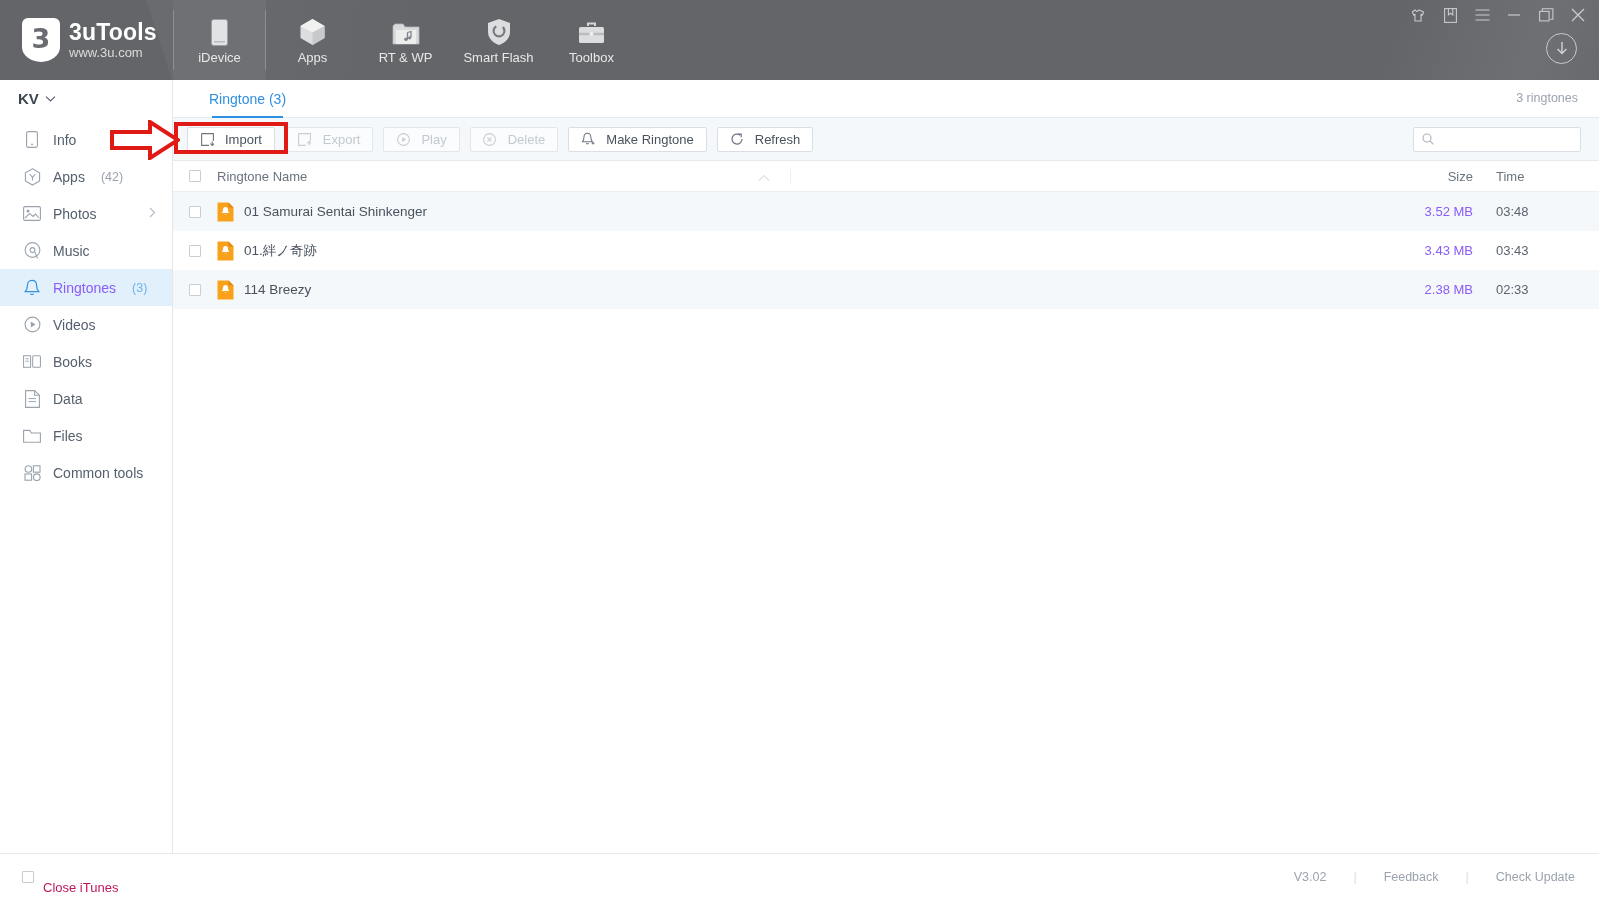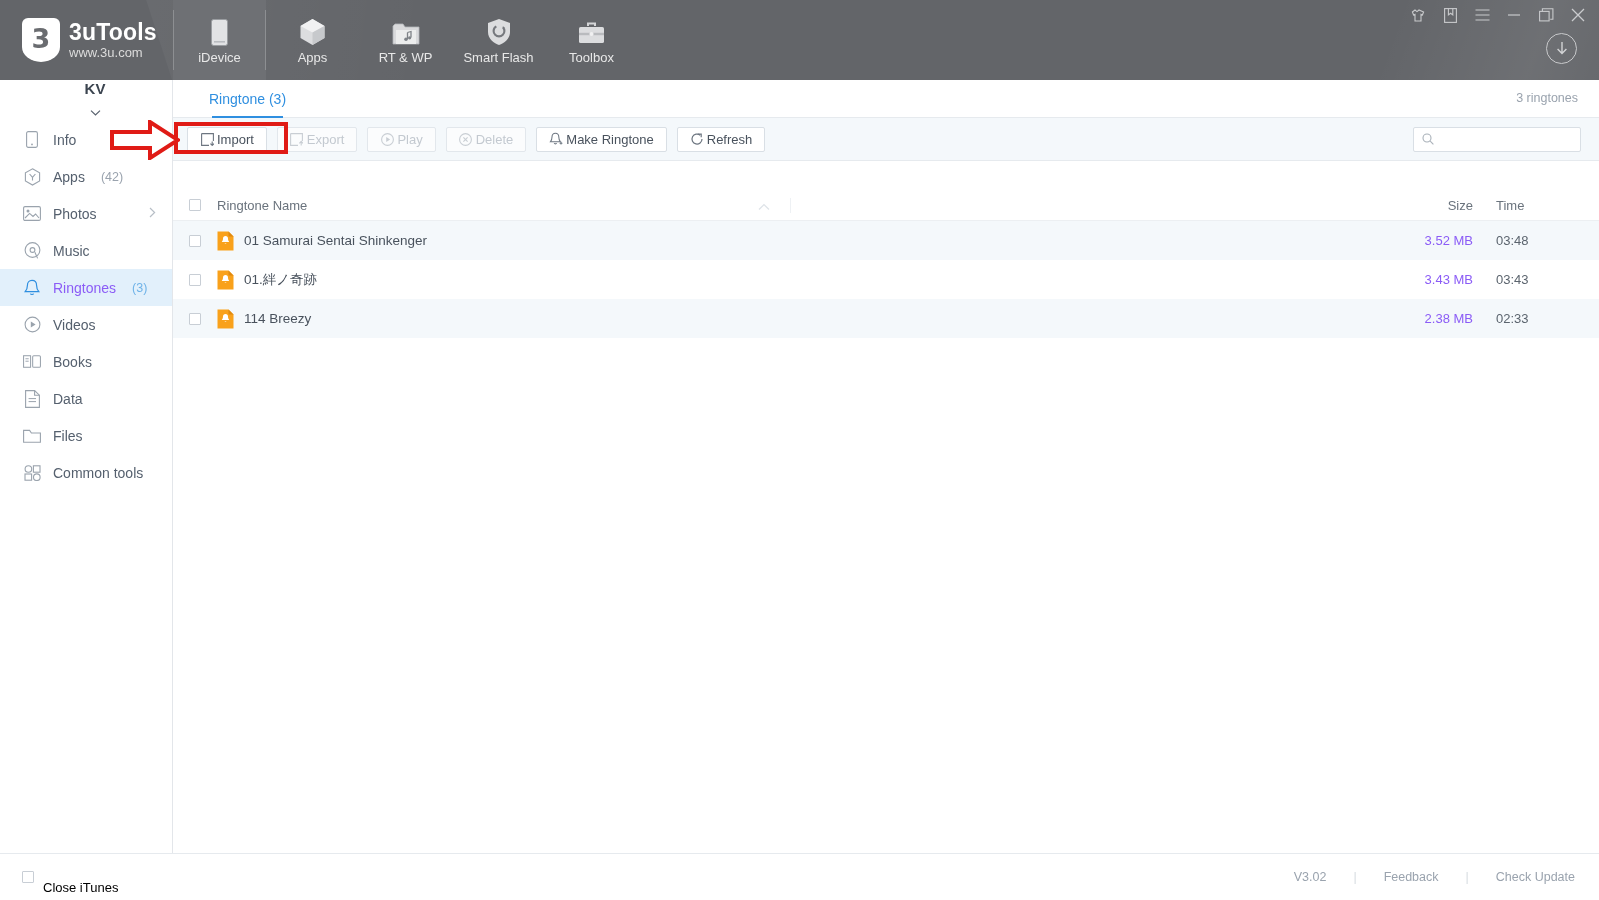--- a/index.html
+++ b/index.html
@@ -74,21 +74,20 @@
   }
 
   
   .sidebar {
     position: absolute; left: 0; top: 80px; width: 173px; height: 773px;
     background: #ffffff; border-right: 1px solid #e3e6ea;
   }
   .device-sel {
     height: 36px; display: flex; align-items: center; gap: 6px; padding-left: 18px;
     cursor: pointer;
-    flex-direction: column;
   }
   .device-sel .dname { font-size: 15px; font-weight: bold; color: #3c4550; }
   .side-list { margin-top: 5px; }
   .side-item {
     height: 37px; display: flex; align-items: center; padding-left: 23px; gap: 12px;
     cursor: pointer; position: relative;
   }
   .side-item .slabel { font-size: 14px; color: #55606e; }
   .side-item .scount { font-size: 12.5px; color: #9aa3ae; margin-left: 4px; }
   .side-item .chev-r { position: absolute; right: 16px; color: #b7bec6; font-size: 12px; }
@@ -112,37 +111,37 @@
   .ringcount {
     position: absolute; right: 21px; top: 11px; font-size: 12.5px; color: #9aa3ae;
   }
 
   .toolbar {
     height: 43px; background: #f4f8fb; border-bottom: 1px solid #e6eaee;
     display: flex; align-items: center; padding-left: 14px; gap: 10px; position: relative;
   }
   .tbtn {
     height: 25px; padding: 0 12px; background: #fff; border: 1px solid #d9dfe5; border-radius: 2px;
-    display: flex; align-items: center; gap: 3px; font-size: 13px; color: #49525d; cursor: pointer;
+    display: flex; align-items: center; gap: 11px; font-size: 13px; color: #49525d; cursor: pointer;
   }
   .tbtn.disabled { color: #c3c9d0; border-color: #e2e7ec; background: #fbfcfd; cursor: default; }
   .tbtn .bicon { display: flex; align-items: center; justify-content: center; width: 14px; height: 14px; }
   .searchbox {
     position: absolute; right: 18px; top: 9px; width: 168px; height: 25px;
     border: 1px solid #d9dfe5; border-radius: 2px; background: #fff;
     display: flex; align-items: center; padding: 0 8px; gap: 6px;
   }
   .searchbox input {
     border: none; outline: none; font-size: 12.5px; color: #49525d; width: 100%;
     font-family: "Liberation Sans", sans-serif; background: transparent;
   }
 
   .thead {
     height: 31px; display: flex; align-items: center; border-bottom: 1px solid #eceff2;
-    background: #fff; position: relative; margin-top: 29px;
+    background: #fff; position: relative;
   }
   .cell-chk { width: 44px; display: flex; align-items: center; justify-content: center; }
   .chk {
     width: 12px; height: 12px; border: 1px solid #c8ced5; border-radius: 1px; background: #fff;
     cursor: pointer; display: inline-block;
   }
   .col-name { flex: 1; font-size: 13px; color: #6a737d; }
   .col-size { width: 108px; text-align: right; font-size: 13px; color: #6a737d; padding-right: 8px; }
   .col-time { width: 118px; font-size: 13px; color: #6a737d; padding-left: 15px; }
   .sortmark { position: absolute; left: 585px; top: 11px; color: #dfe4e9; font-size: 11px; }
@@ -157,21 +156,21 @@
   .row-size { width: 108px; text-align: right; font-size: 13px; color: #8b5cf6; padding-right: 8px; }
   .row-time { width: 118px; font-size: 13px; color: #5b646e; padding-left: 15px; }
 
   
   .footer {
     position: absolute; left: 0; bottom: 0; width: 1599px; height: 47px;
     background: #fff; border-top: 1px solid #e6eaee;
     display: flex; align-items: center;
   }
   .close-itunes { display: flex; align-items: center; gap: 9px; padding-left: 22px; cursor: pointer; }
-  .close-itunes .ct { font-size: 13px; color: #000000; margin-top: 20px; }
+  .close-itunes .ct { font-size: 13px; color: #be185d; margin-top: 20px; }
   .fright { position: absolute; right: 24px; display: flex; align-items: center; gap: 27px; font-size: 12.5px; color: #9aa3ae; }
   .fright .flink { cursor: pointer; }
   .fright .fsep { color: #d7dce1; }
 
   
   .anno-box {
     position: absolute; left: 174px; top: 122px; width: 114px; height: 32px;
     border: 4px solid #e01b16; pointer-events: none;
   }
   .anno-arrow { position: absolute; left: 110px; top: 120px; pointer-events: none; }

